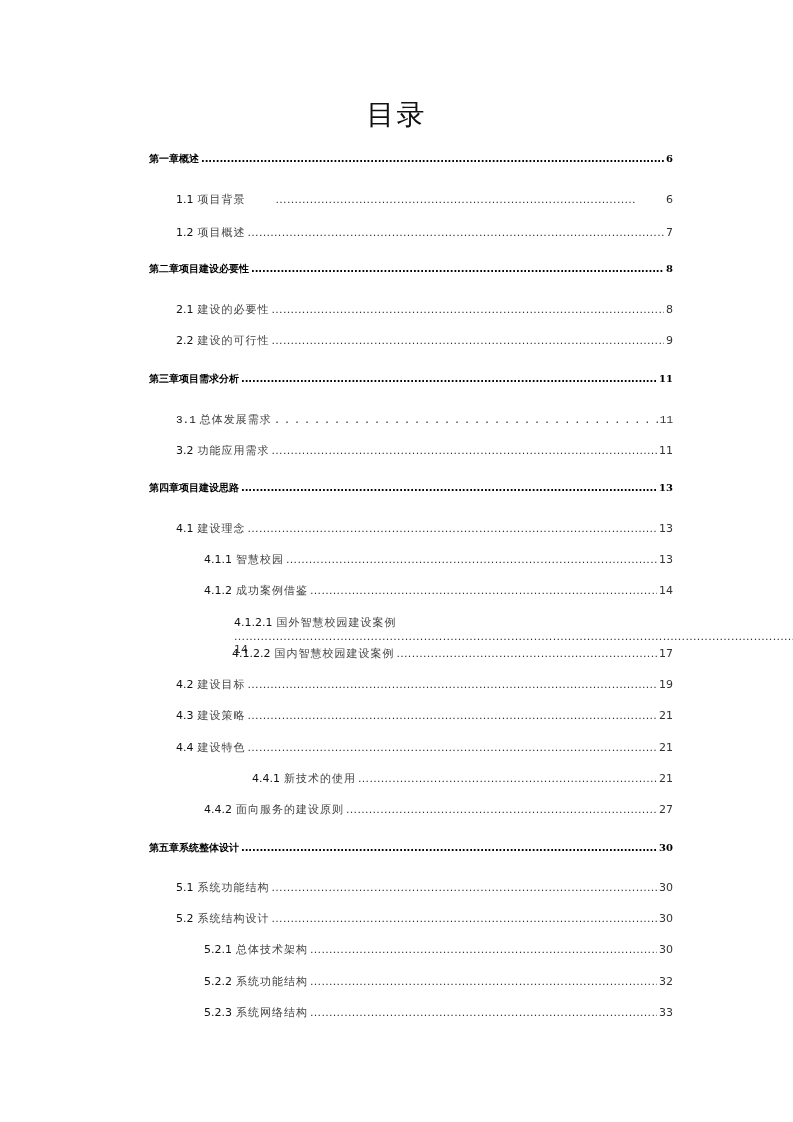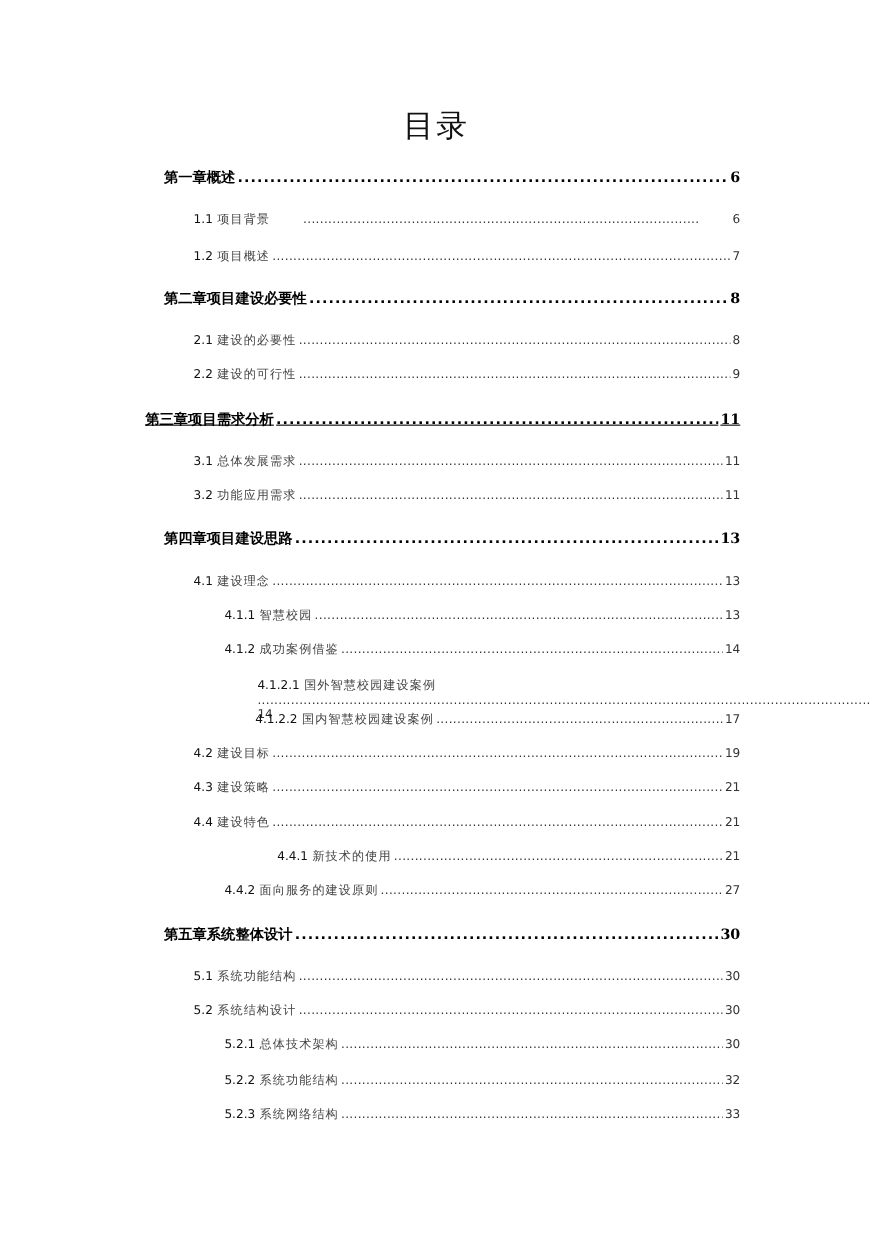--- a/index.html
+++ b/index.html
@@ -5,21 +5,21 @@
     html, body { margin: 0; padding: 0; background: #ffffff; }
     body { width: 793px; height: 1122px; position: relative; overflow: hidden; font-family: "DejaVu Sans", sans-serif; color: #1a1a1a; }
     .page { position: absolute; left: 0; top: 0; width: 793px; height: 1122px; }
     .title { position: absolute; top: 96px; left: 0; width: 793px; text-align: center; font-family: "DejaVu Serif", serif; font-size: 28px; font-weight: normal; color: #111; letter-spacing: 2px; }
     .toc { position: absolute; left: 0; top: 0; width: 793px; }
     .entry { position: absolute; right: 120px; display: flex; align-items: baseline; white-space: nowrap; }
     .entry .label { flex: 0 0 auto; }
     .entry .leader { flex: 1 1 auto; overflow: hidden; margin: 0 2px; }
     .entry .leader::after { content: ". . . . . . . . . . . . . . . . . . . . . . . . . . . . . . . . . . . . . . . . . . . . . . . . . . . . . . . . . . . . . . . . . . . . . . . . . . . . . . . . . . . . . . . . . . . . . . . . . . . . . . . . . . . . . . . . . . . . . . . . . . . . . . . . . . . . . . . . . . . . . . . . . . . . . . . . . . . . . . . . . . . . . . . . . . . . . . . . . . . . . . . . . . . . . . . . . . . . . . . . . . . . . . . . . . . . . . . . . . . ."; letter-spacing: -1.6px; white-space: nowrap; }
     .entry .page-num { flex: 0 0 auto; }
-    .lvl1 { font-size: 13px; font-weight: bold; color: #000; font-family: "DejaVu Sans", sans-serif; }
+    .lvl1 { font-size: 10px; font-weight: bold; color: #000; font-family: "DejaVu Sans", sans-serif; }
     .lvl1 .leader::after { letter-spacing: -1.8px; }
     .lvl1 .page-num { font-family: "DejaVu Serif", serif; }
     .lvl2, .lvl3, .lvl4 { font-size: 11px; color: #333; }
     .lvl2 .num, .lvl3 .num, .lvl4 .num { color: #111; margin-right: 4px; }
     .lvl2 .text, .lvl3 .text, .lvl4 .text { color: #444; letter-spacing: 1px; }
   </style>
 </head>
 <body>
 
 <div class="page">
@@ -48,26 +48,26 @@
       <div class="entry lvl2" style="top: 302px; left: 176px;">
         <span class="label"><span class="num">2.1</span><span class="text">建设的必要性</span></span>
         <span class="leader"></span>
         <span class="page-num">8</span>
       </div>
       <div class="entry lvl2" style="top: 333px; left: 176px;">
         <span class="label"><span class="num">2.2</span><span class="text">建设的可行性</span></span>
         <span class="leader"></span>
         <span class="page-num">9</span>
       </div>
-      <div class="entry lvl1" style="top: 372px; left: 132px; text-decoration: underline;">
+      <div class="entry lvl1" style="top: 372px; left: 149px;">
         <span class="label"><span class="text">第三章项目需求分析</span></span>
         <span class="leader"></span>
         <span class="page-num">11</span>
       </div>
-      <div class="entry lvl2" style="top: 412px; left: 176px;">
+      <div class="entry lvl2" style="top: 412px; left: 176px; font-family: Liberation Mono, monospace;">
         <span class="label"><span class="num">3.1</span><span class="text">总体发展需求</span></span>
         <span class="leader"></span>
         <span class="page-num">11</span>
       </div>
       <div class="entry lvl2" style="top: 443px; left: 176px;">
         <span class="label"><span class="num">3.2</span><span class="text">功能应用需求</span></span>
         <span class="leader"></span>
         <span class="page-num">11</span>
       </div>
       <div class="entry lvl1" style="top: 481px; left: 149px;">

